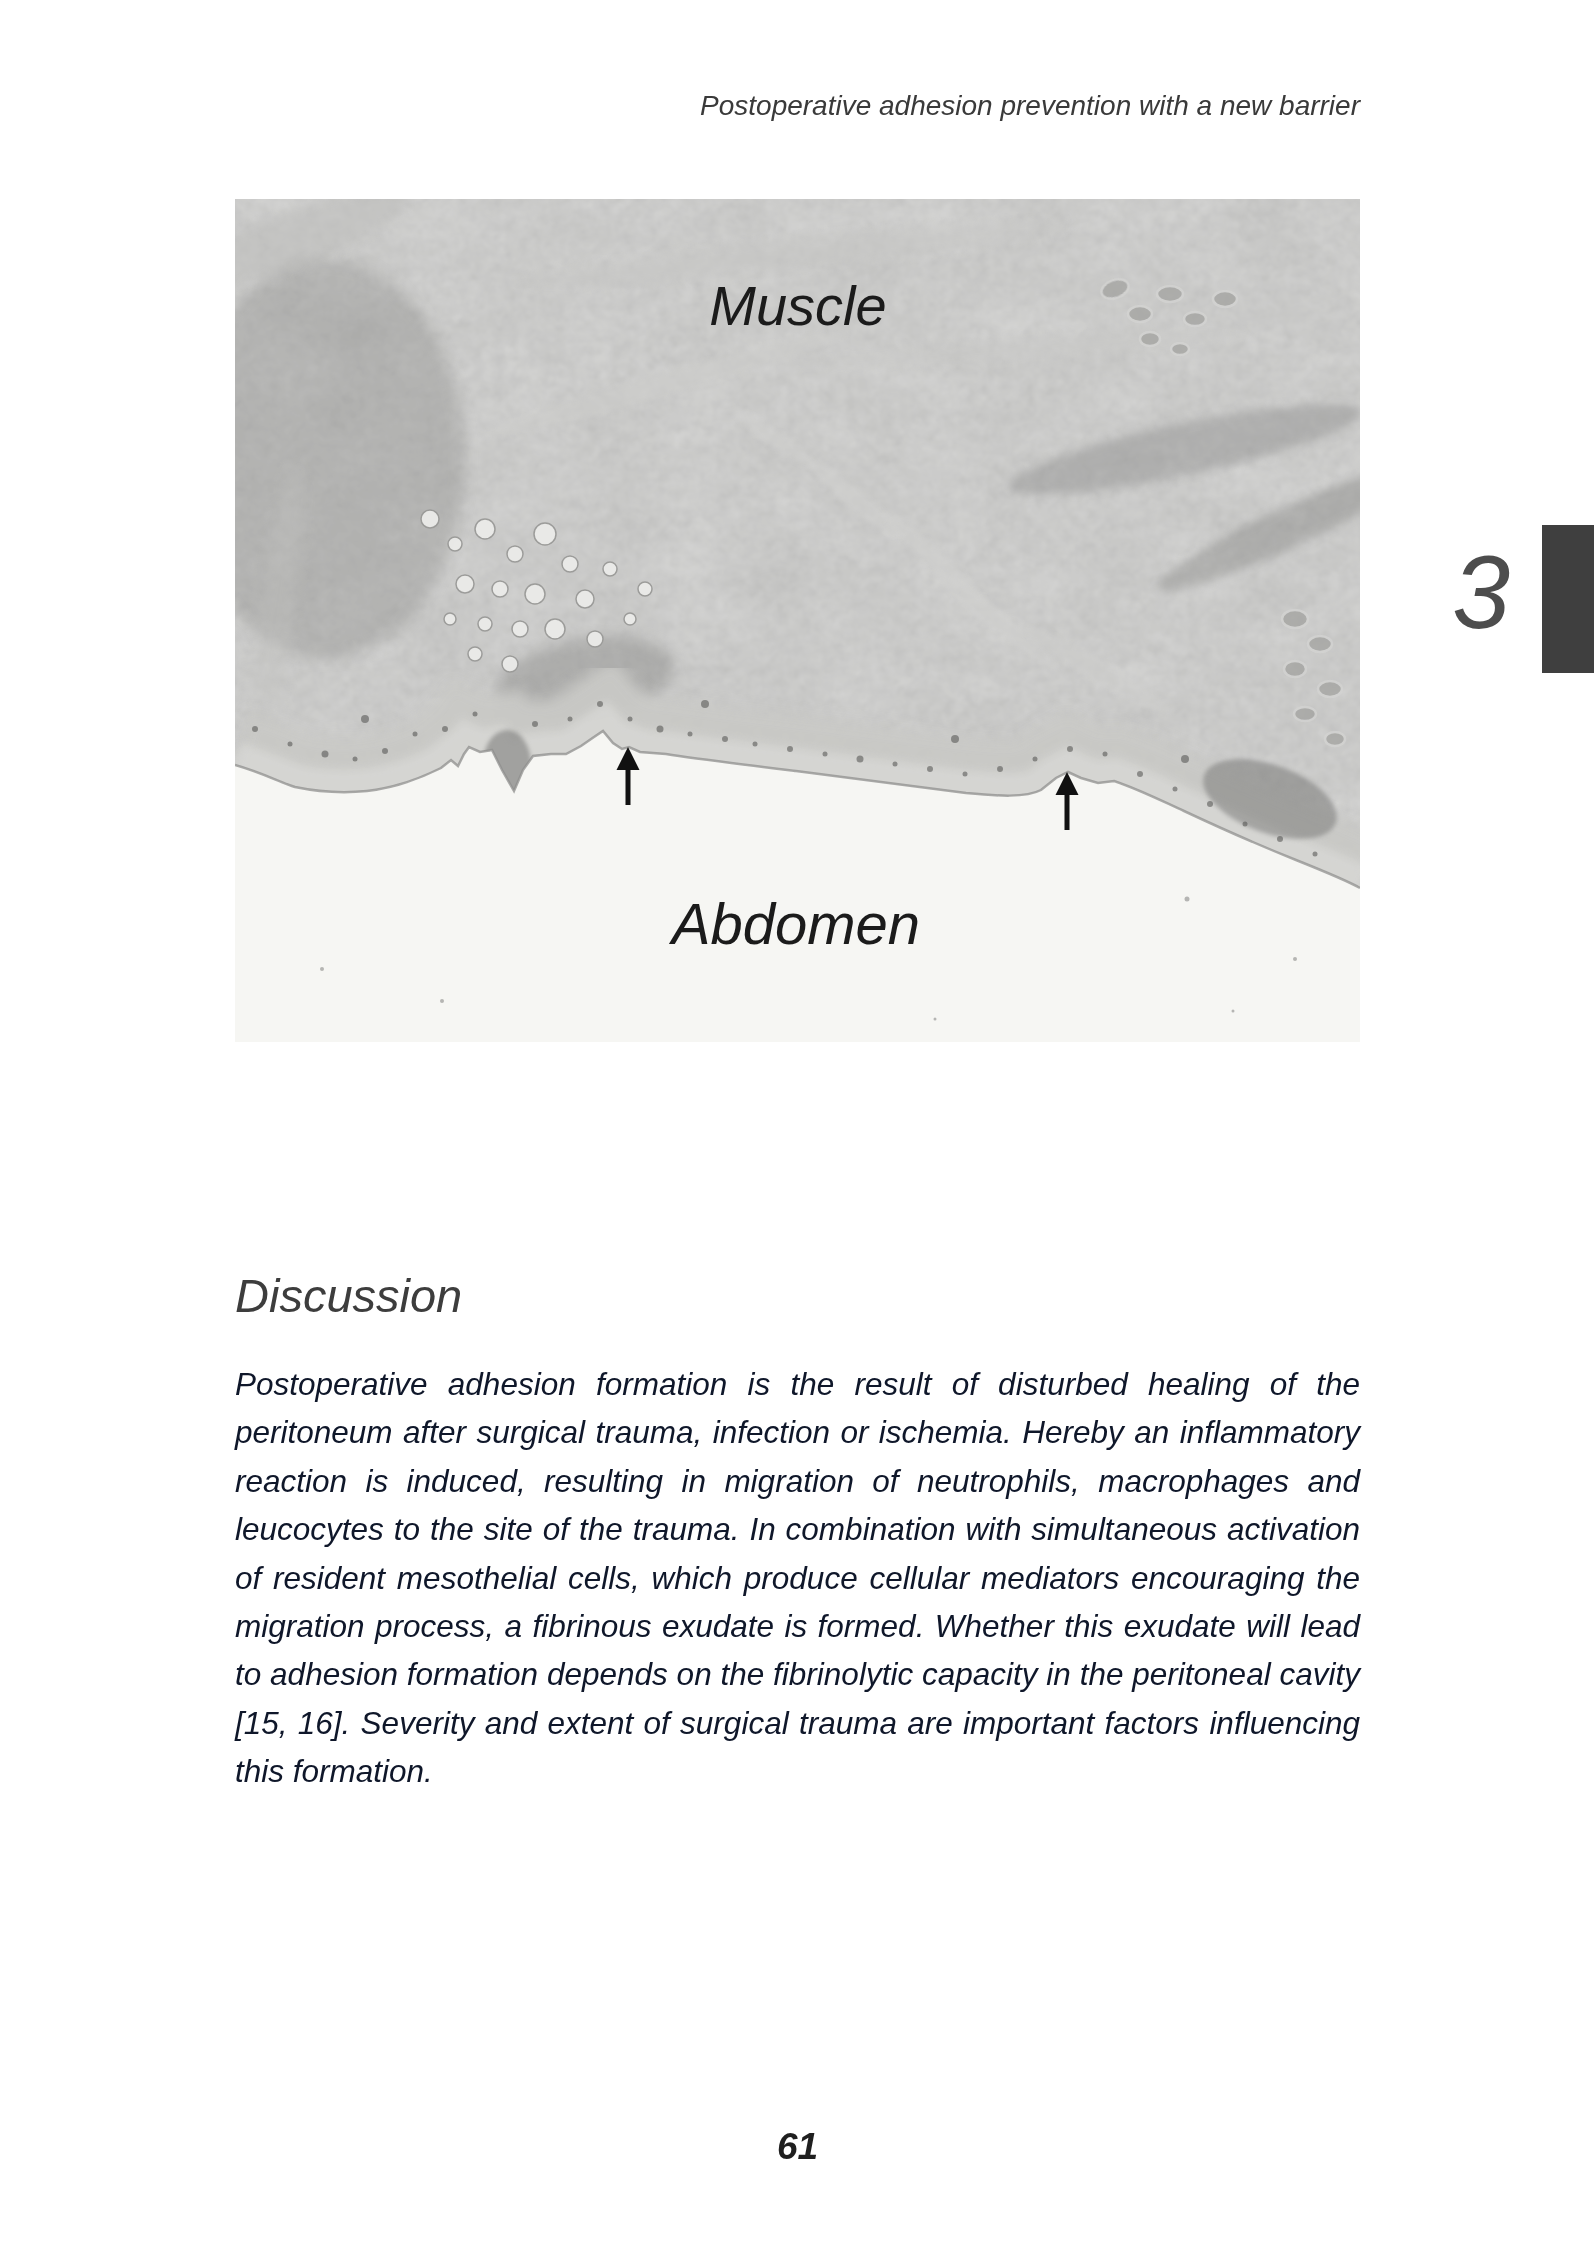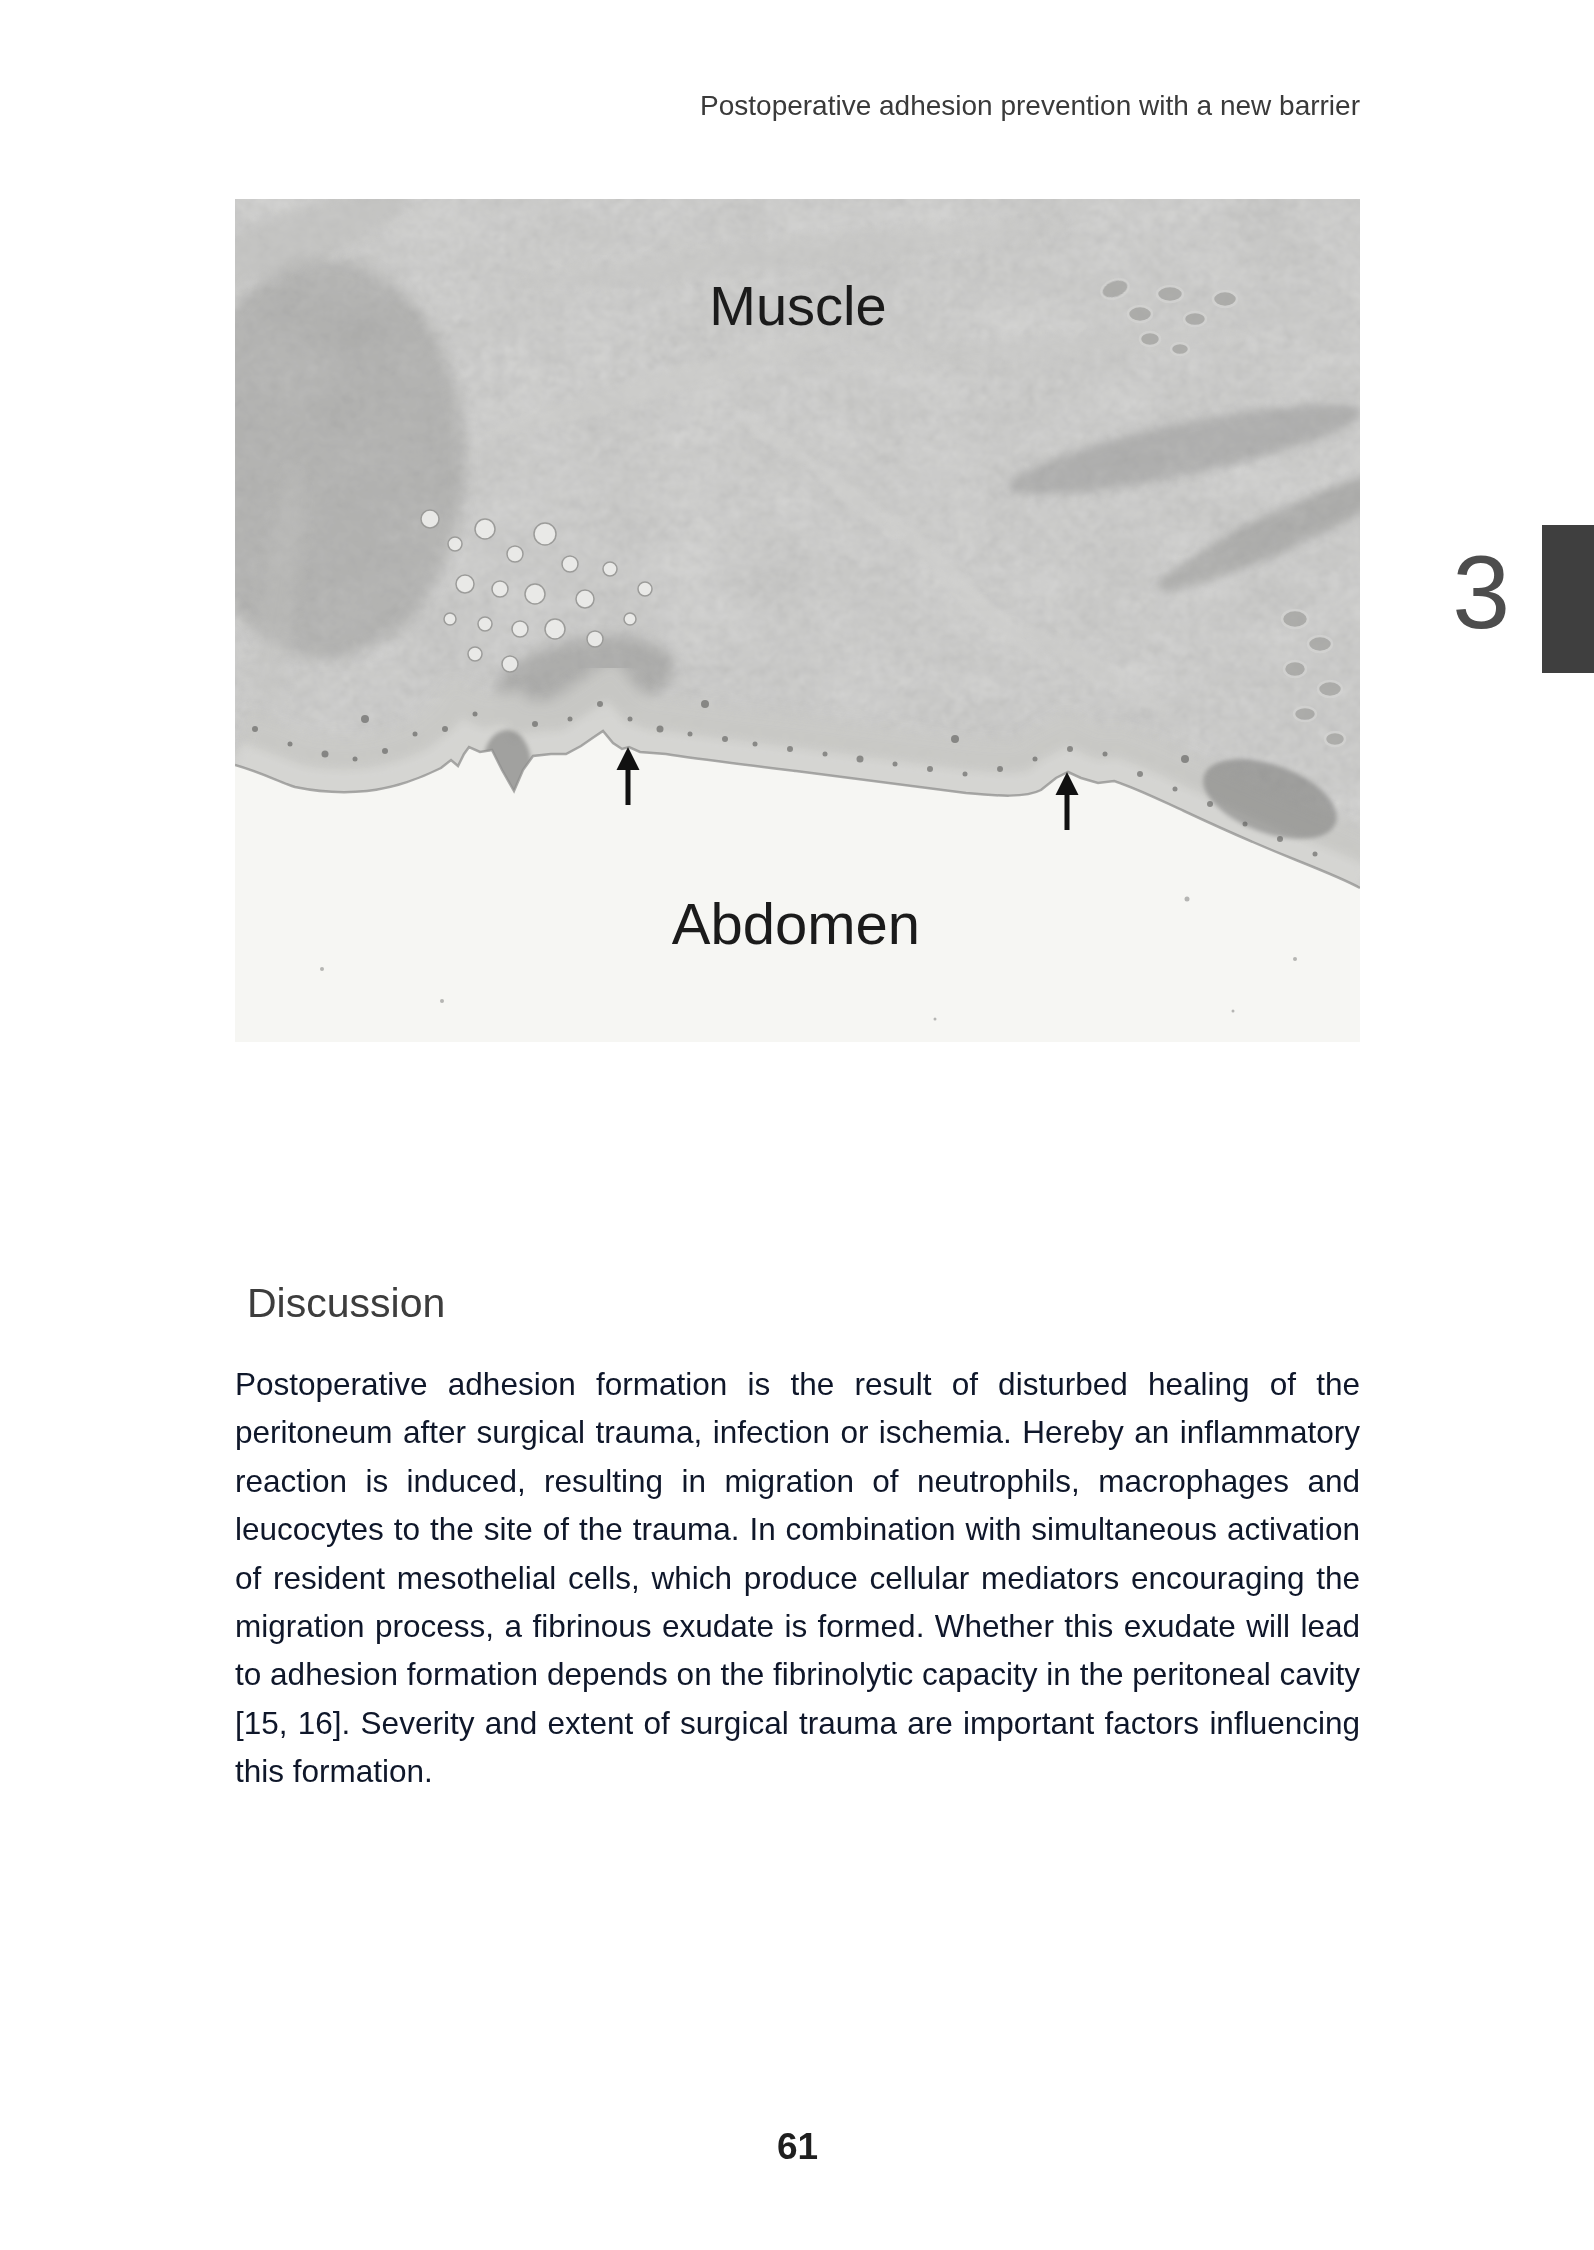--- a/index.html
+++ b/index.html
@@ -1,33 +1,33 @@
 <!DOCTYPE html>
 <html><head>
 <meta charset="utf-8">
 <style>
   html,body{margin:0;padding:0;background:#e8e8e8;}
   .page{
     position:relative;width:1594px;height:2250px;background:#ffffff;
-    font-family:"Liberation Sans","DejaVu Sans",sans-serif;overflow:hidden;
+    font-family:"Liberation Sans","DejaVu Sans",sans-serif;overflow:hidden;font-style:italic;
   }
   .running-header{
     position:absolute;top:90px;left:235px;width:1125px;
     text-align:right;font-size:28px;color:#3a3a3a;font-weight:500;
   }
   .figure-wrap{position:absolute;left:235px;top:199px;width:1125px;height:843px;}
   .figure-wrap svg{display:block;width:100%;height:100%;}
   .fig-caption{
     position:absolute;left:235px;top:1080px;width:1125px;
     font-size:26px;line-height:37px;color:#2b2b2b;text-align:justify;
   }
   .fig-caption .figno{color:#6e6e6e;}
   .section-heading{
     position:absolute;left:235px;top:1268px;
-    font-size:41px;font-weight:normal;color:#3d3d3d;margin:12px;
+    font-size:47px;font-weight:normal;color:#3d3d3d;margin:0;
   }
   .body-text{
     position:absolute;left:235px;top:1360px;width:1125px;
     font-size:31.5px;line-height:48.4px;color:#0f172a;text-align:justify;
   }
   .body-text p{margin:0;}
   .body-text p + p{margin-top:38px;}
   .chapter-tab{
     position:absolute;left:1542px;top:525px;width:52px;height:148px;background:#3f3f3f;
   }

